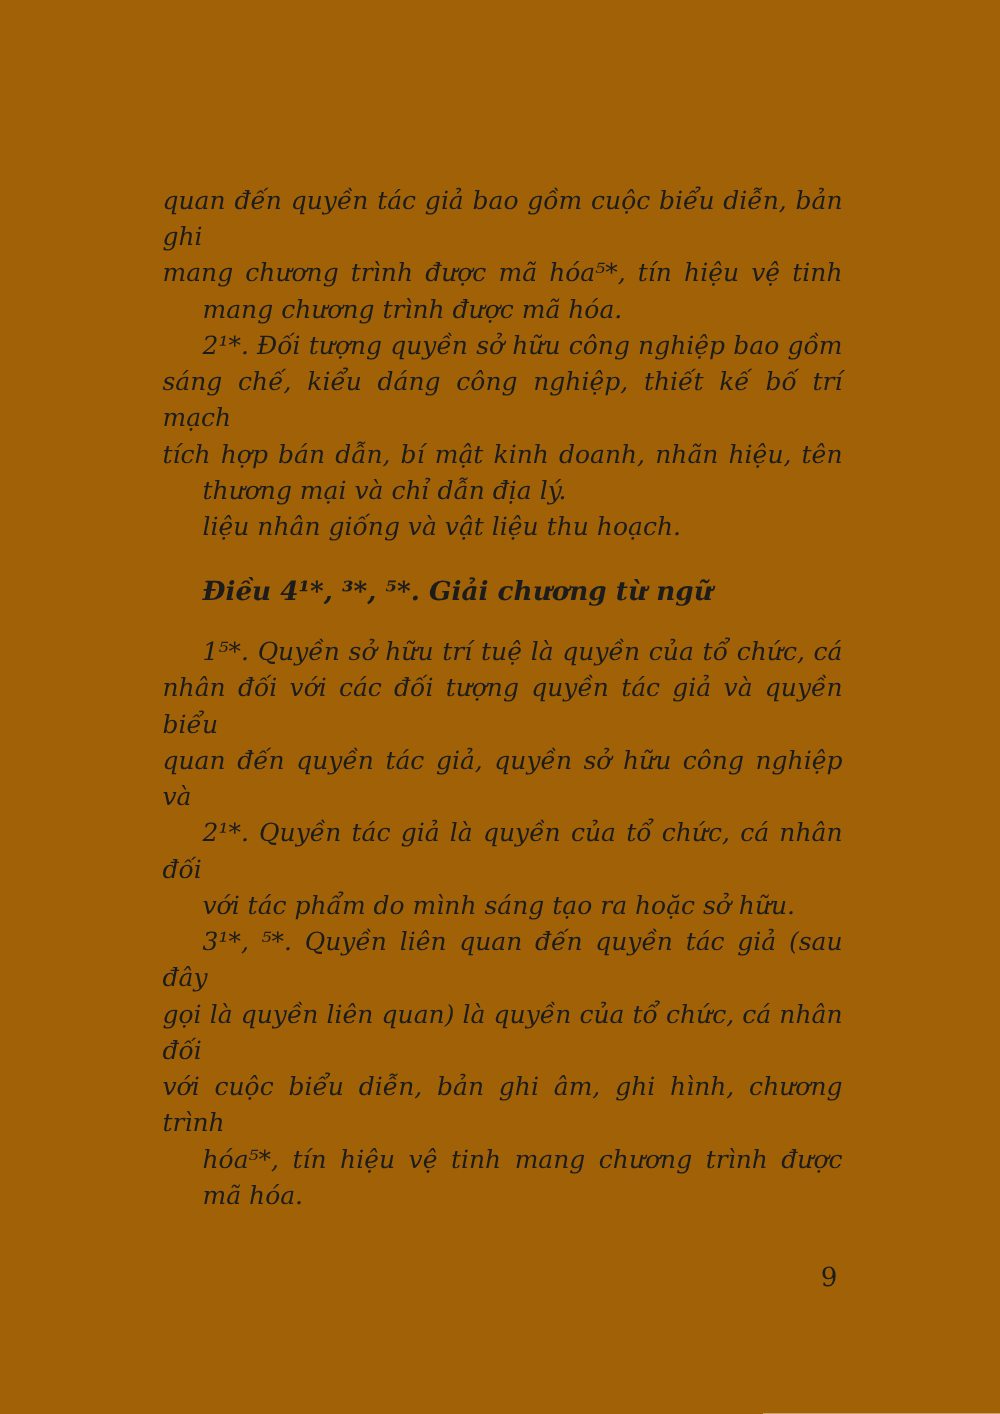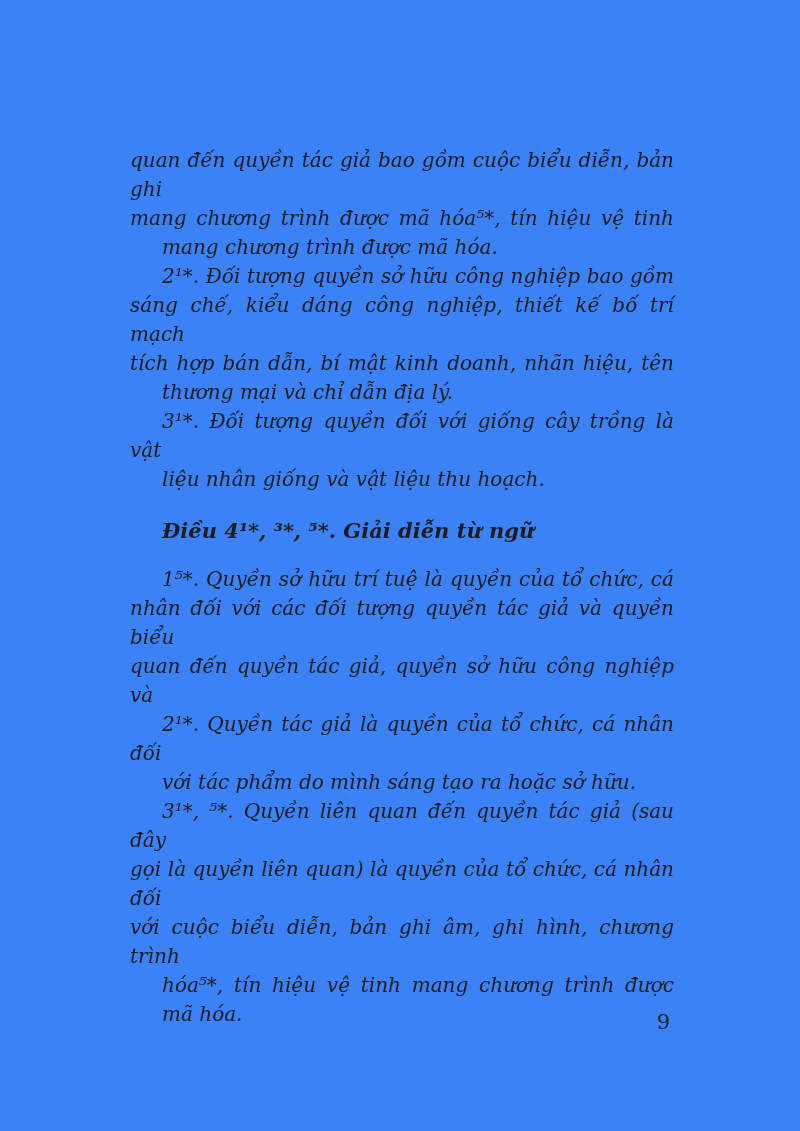--- a/index.html
+++ b/index.html
@@ -4,21 +4,21 @@
 <style>
   html, body {
     margin: 0;
     padding: 0;
     background: #ffffff;
   }
   .page {
     position: relative;
     width: 800px;
     height: 1131px;
-    background: #3b82f6;
+    background: #a16207;
     font-family: "DejaVu Serif", serif;
     font-style: italic;
     color: #1c1c1c;
     overflow: hidden;
   }
   .text-block {
     position: absolute;
     left: 130px;
     top: 146px;
     width: 544px;
@@ -69,25 +69,24 @@
     </div>
 
     <div class="para">
       <div class="ln ind">2¹*. Đối tượng quyền sở hữu công nghiệp bao gồm</div>
       <div class="ln">sáng chế, kiểu dáng công nghiệp, thiết kế bố trí mạch</div>
       <div class="ln">tích hợp bán dẫn, bí mật kinh doanh, nhãn hiệu, tên</div>
       <div class="ln end">thương mại và chỉ dẫn địa lý.</div>
     </div>
 
     <div class="para">
-      <div class="ln ind">3¹*. Đối tượng quyền đối với giống cây trồng là vật</div>
       <div class="ln end">liệu nhân giống và vật liệu thu hoạch.</div>
     </div>
 
-    <div class="heading">Điều 4¹*, ³*, ⁵*. Giải diễn từ ngữ</div>
+    <div class="heading">Điều 4¹*, ³*, ⁵*. Giải chương từ ngữ</div>
 
 
     <div class="para">
       <div class="ln ind">1⁵*. Quyền sở hữu trí tuệ là quyền của tổ chức, cá</div>
       <div class="ln">nhân đối với các đối tượng quyền tác giả và quyền biểu</div>
       <div class="ln">quan đến quyền tác giả, quyền sở hữu công nghiệp và</div>
     </div>
 
     <div class="para">
       <div class="ln ind">2¹*. Quyền tác giả là quyền của tổ chức, cá nhân đối</div>

